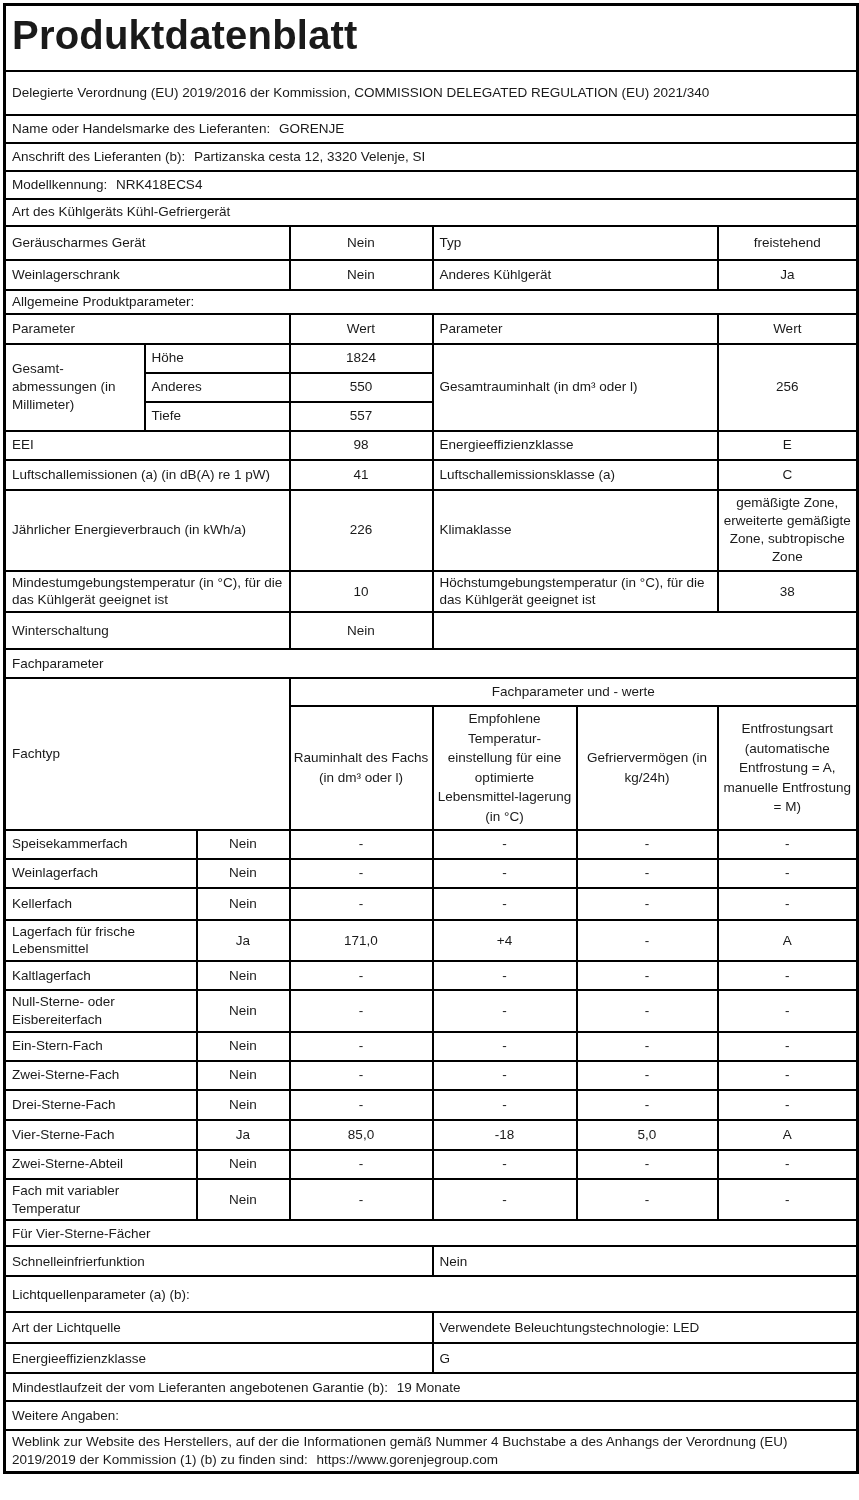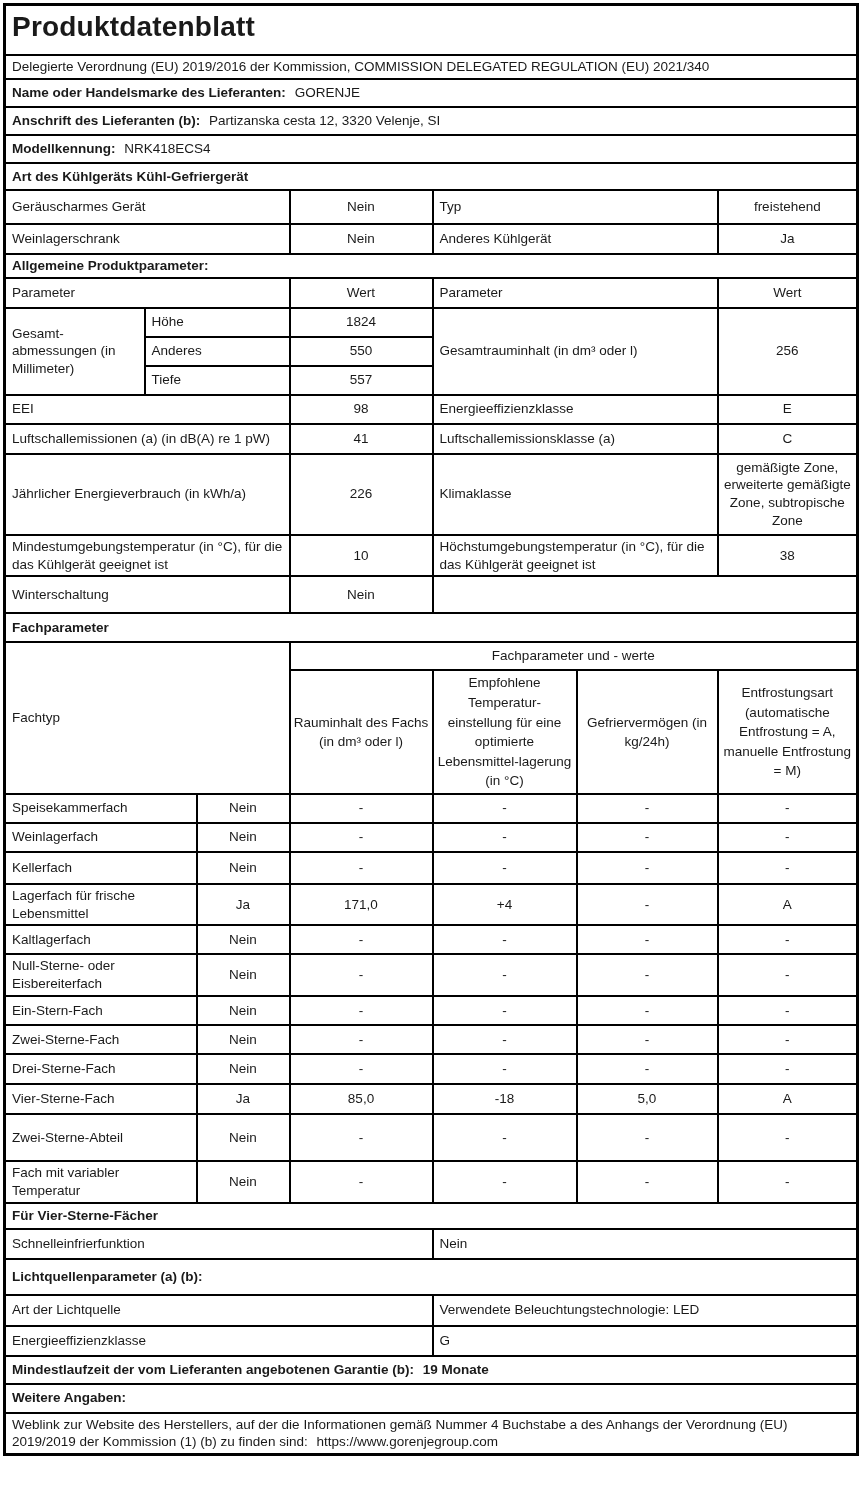--- a/index.html
+++ b/index.html
@@ -17,23 +17,23 @@
   }
   td {
     border: 2px solid #000;
     padding: 2px 6px;
     vertical-align: middle;
     line-height: 1.32;
     overflow: hidden;
     word-wrap: break-word;
   }
   td.v { text-align: center; padding: 2px 3px; }
-  .b, td.sec { font-weight: 700; }
+  .b, td.sec { font-weight: 400; }
   td.title-cell {
-    font-size: 28px;
+    font-size: 40px;
     font-weight: 700;
     padding: 3px 6px 8px 6px;
     letter-spacing: 0.2px;
   }
   .val { margin-left: 5px; }
   td.subhdr { line-height: 1.45; }
 </style>
 </head>
 <body>
 
@@ -45,21 +45,21 @@
     <col style="width:143px">
       <col style="width:144px">
       <col style="width:141px">
       <col style="width:140px">
   </colgroup>
   <tbody>
 
     <tr style="height:44px">
       <td colspan="7" class="title-cell">Produktdatenblatt</td>
     </tr>
-    <tr style="height:24px">
+    <tr style="height:44px">
       <td colspan="7">Delegierte Verordnung (EU) 2019/2016 der Kommission, COMMISSION DELEGATED REGULATION (EU) 2021/340</td>
     </tr>
 
     <tr style="height:28px">
       <td colspan="7">
         <span class="b">Name oder Handelsmarke des Lieferanten:</span>
         <span class="val">GORENJE</span>
       </td>
     </tr>
     <tr style="height:28px">
@@ -234,21 +234,21 @@
       <td class="v">-</td>
     </tr>
     <tr style="height:30px">
       <td colspan="2">Vier-Sterne-Fach</td>
       <td class="v">Ja</td>
       <td class="v">85,0</td>
       <td class="v">-18</td>
       <td class="v">5,0</td>
       <td class="v">A</td>
     </tr>
-    <tr style="height:47px">
+    <tr style="height:29px">
       <td colspan="2">Zwei-Sterne-Abteil</td>
       <td class="v">Nein</td>
       <td class="v">-</td>
       <td class="v">-</td>
       <td class="v">-</td>
       <td class="v">-</td>
     </tr>
     <tr style="height:41px">
       <td colspan="2">Fach mit variabler Temperatur</td>
       <td class="v">Nein</td>

